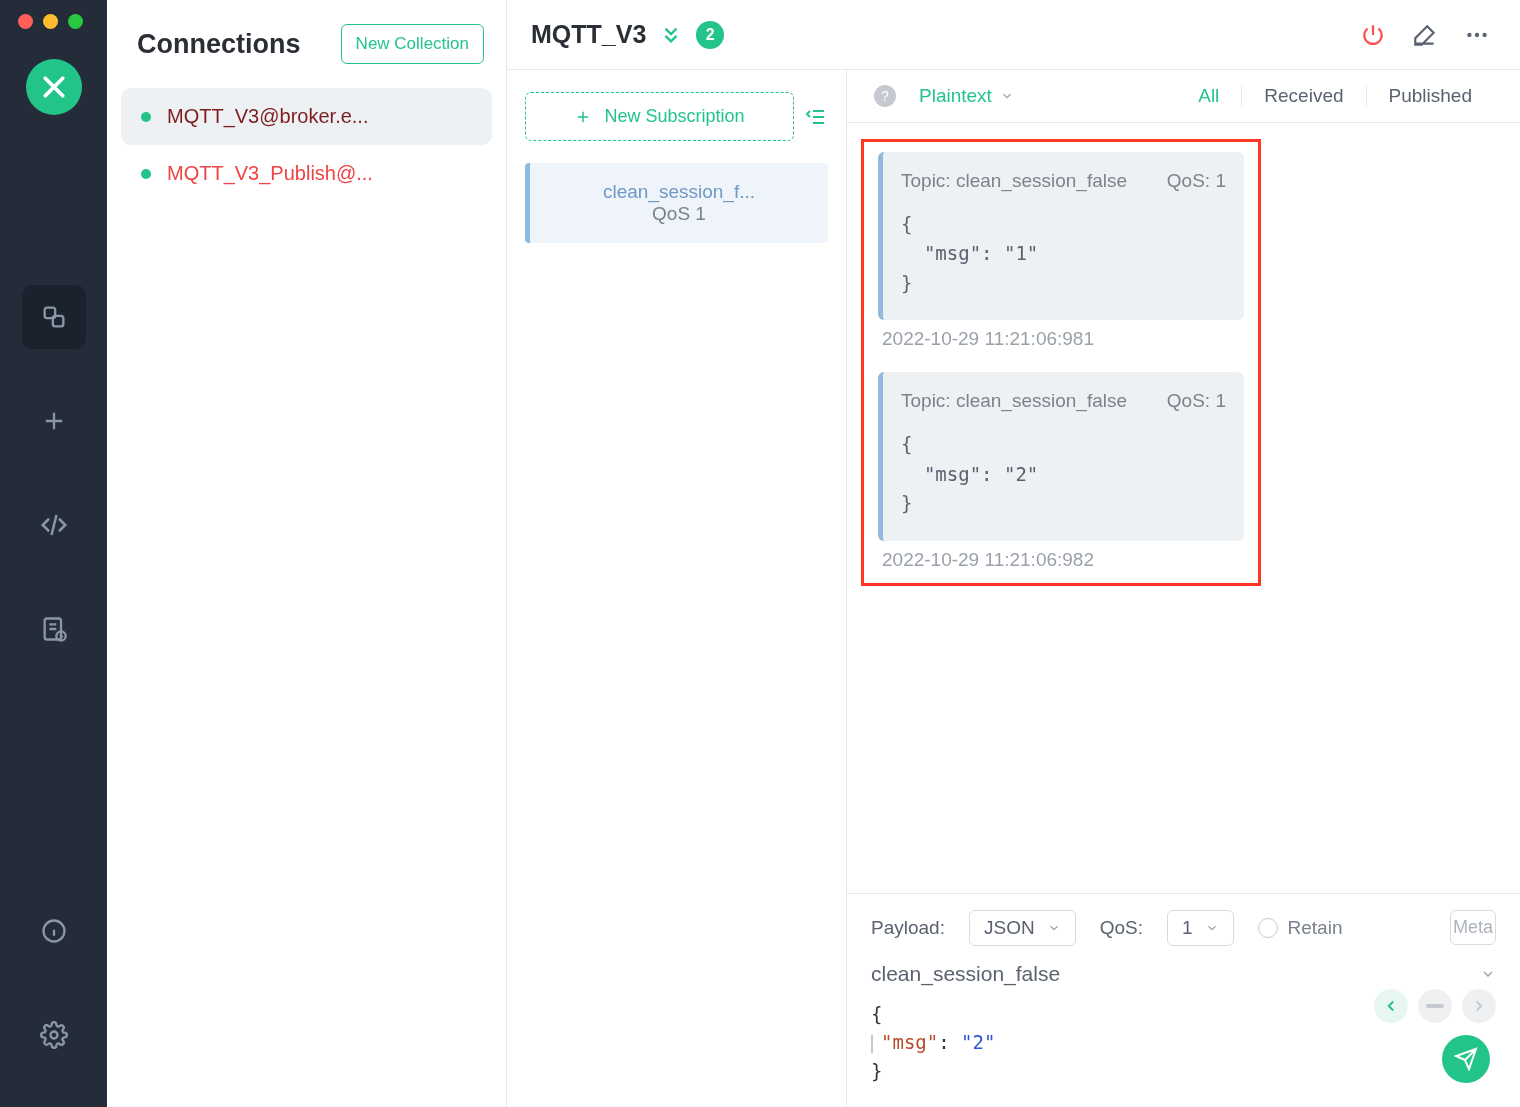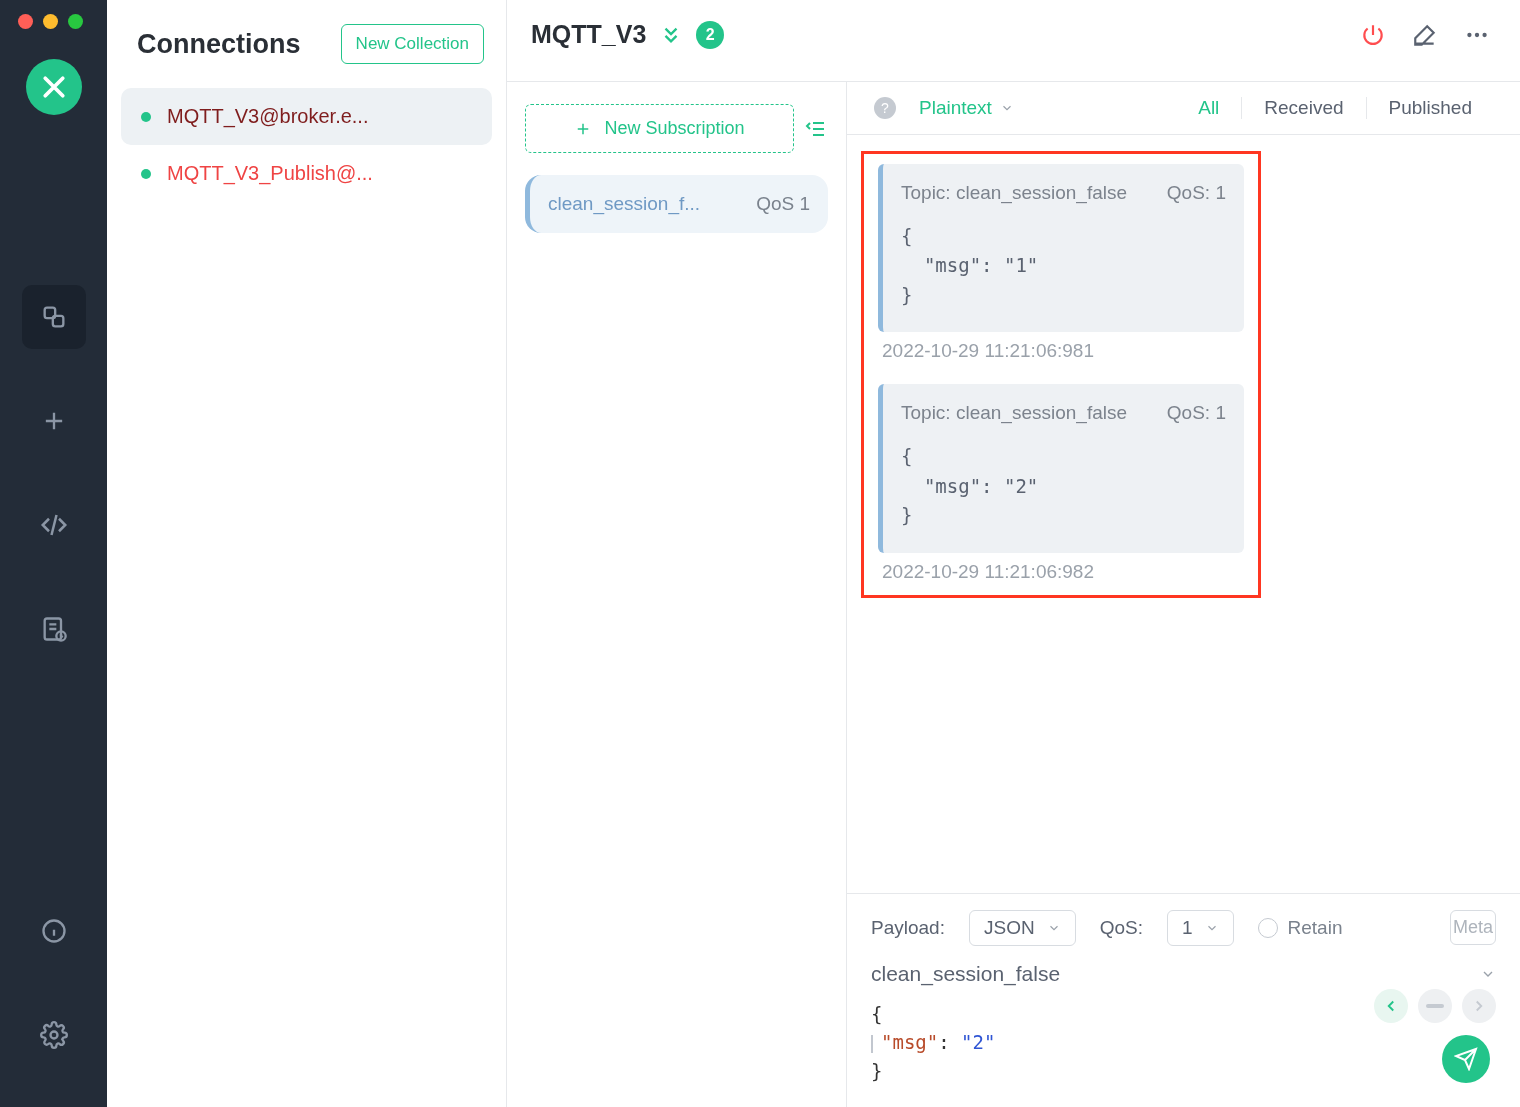--- a/index.html
+++ b/index.html
@@ -25,36 +25,36 @@
 .conn-title { font-size: 27px; font-weight: 700; color: #2a2f36; }
 .new-coll { border: 1.5px solid #23c48a; color: #23c48a; background: #fff; border-radius: 6px; padding: 9px 14px; font-size: 17px; cursor: pointer; }
 .conn-list { padding: 0 14px; }
 .conn-item { display: flex; align-items: center; padding: 17px 20px; border-radius: 10px; cursor: pointer; font-size: 20px; }
 .conn-item.active { background: #edf1f4; color: #7f1d1d; font-weight: 500; }
 .conn-item:not(.active) { color: #ef4444; text-align: center; }
 .conn-dot { width: 10px; height: 10px; border-radius: 50%; background: #23c48a; margin-right: 16px; flex-shrink: 0; }
 
 
 .main { flex: 1; display: flex; flex-direction: column; }
-.main-header { display: flex; align-items: center; padding: 20px 30px 32px 24px; border-bottom: 1px solid #e6e8eb; }
+.main-header { display: flex; align-items: center; padding: 20px 30px 20px 24px; border-bottom: 1px solid #e6e8eb; }
 .main-title { font-size: 25px; font-weight: 700; color: #2a2f36; margin-right: 14px; }
 .chev-dbl { color: #23c48a; margin-right: 14px; cursor: pointer; }
 .badge-count { background: #23c48a; color: #fff; width: 28px; height: 28px; border-radius: 50%; display: flex; align-items: center; justify-content: center; font-size: 16px; font-weight: 600; }
 .hdr-spacer { flex: 1; }
 .hdr-ico { margin-left: 26px; cursor: pointer; color: #5a6270; }
 .hdr-ico.power { color: #ff4d4f; }
 
 .main-body { flex: 1; display: flex; min-height: 0; }
 
 
 .subs-col { width: 340px; border-right: 1px solid #e6e8eb; padding: 22px 18px; }
 .subs-top { display: flex; align-items: center; gap: 10px; }
 .new-sub-btn { flex: 1; border: 1.5px dashed #23c48a; color: #23c48a; background: #fff; border-radius: 6px; padding: 13px 0; font-size: 18px; display: flex; align-items: center; justify-content: center; gap: 12px; cursor: pointer; }
 .collapse-ico { color: #23c48a; cursor: pointer; }
-.sub-item { margin-top: 22px; background: #eef4f9; border-left: 5px solid #8fb9dd; border-radius: 16px; padding: 18px 18px; display: flex; justify-content: space-between; align-items: center; font-size: 19px; cursor: pointer; }
+.sub-item { margin-top: 22px; background: #eef4f9; border-left: 5px solid #8fb9dd; border-radius: 4px; padding: 18px 18px; display: flex; justify-content: space-between; align-items: center; font-size: 19px; cursor: pointer; flex-direction: column; }
 .sub-topic { color: #6f99c4; overflow: hidden; text-overflow: ellipsis; white-space: nowrap; max-width: 180px; }
 .sub-qos { color: #7a828d; }
 
 
 .msgs-col { flex: 1; display: flex; flex-direction: column; min-height: 0; }
 .msg-toolbar { display: flex; align-items: center; padding: 14px 26px; border-bottom: 1px solid #e6e8eb; }
 .help-ico { color: #c5cad1; margin-right: 22px; cursor: pointer; }
 .fmt-sel { color: #23c48a; font-size: 19px; display: flex; align-items: center; gap: 8px; cursor: pointer; }
 .tb-spacer { flex: 1; }
 .filter-tabs { display: flex; gap: 0; font-size: 19px; }

